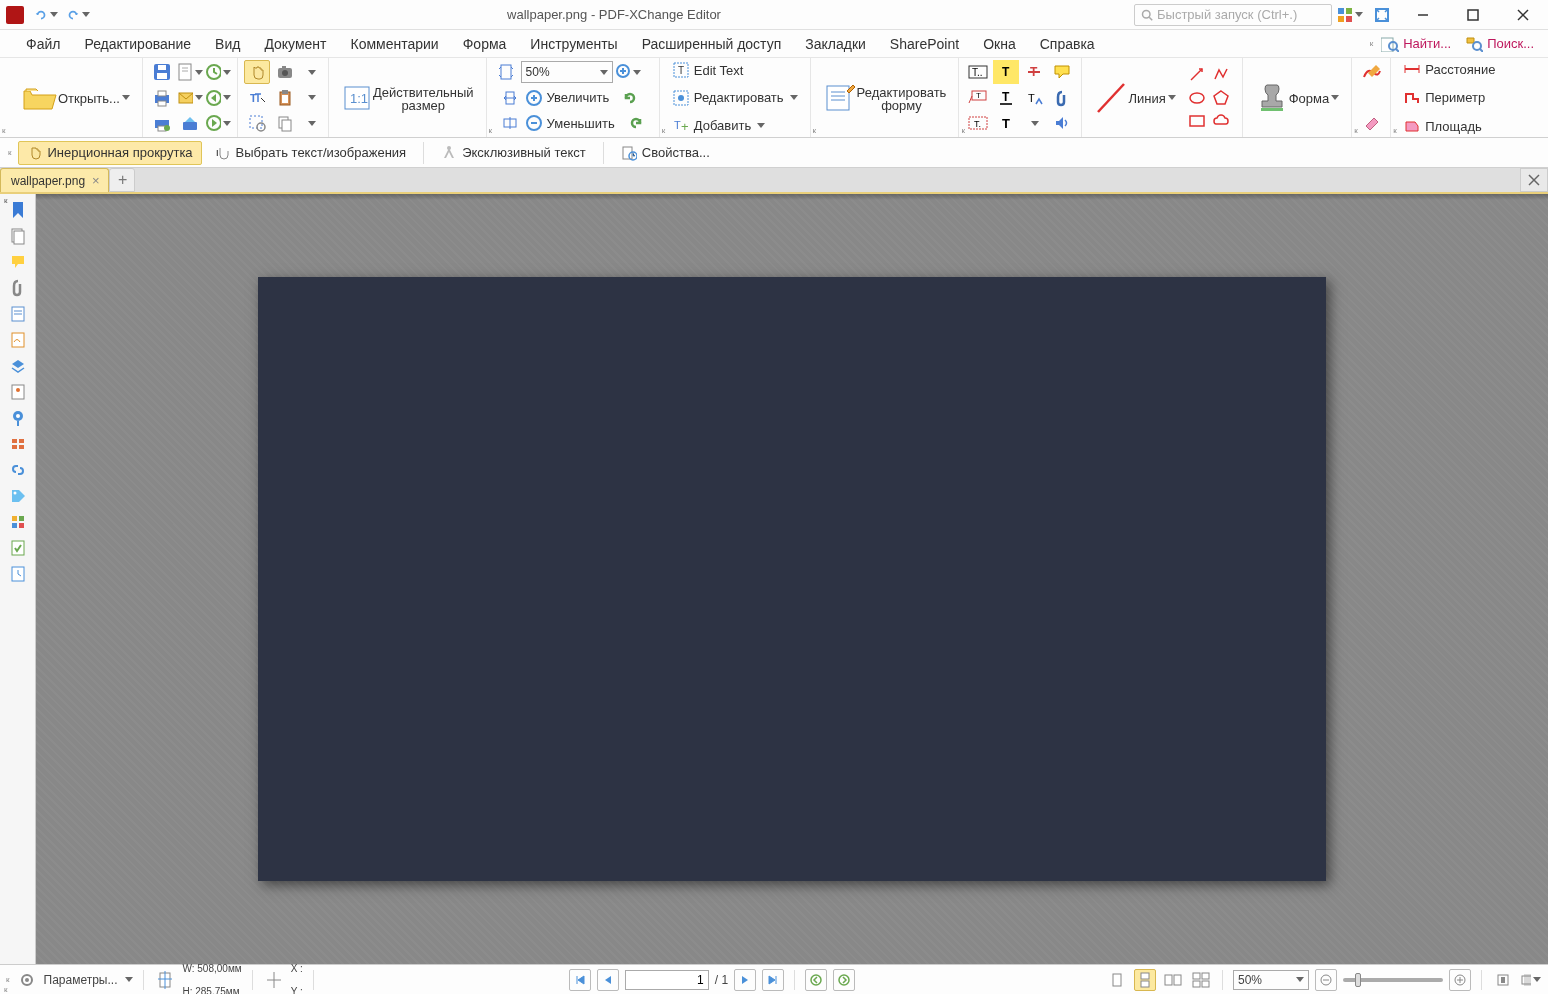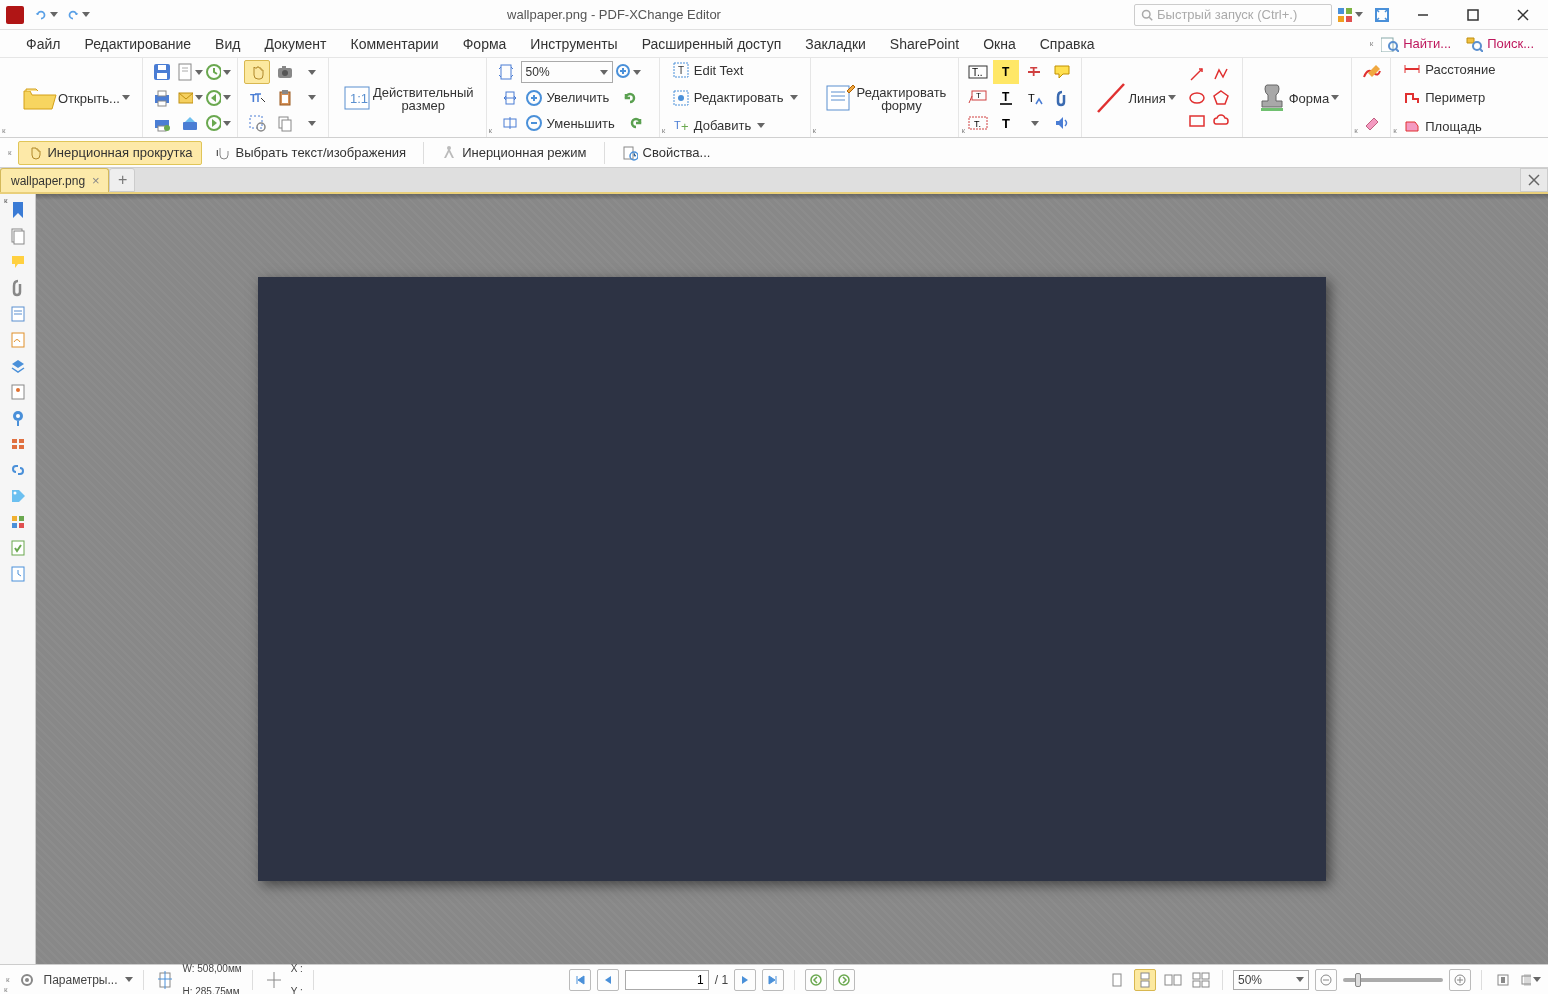--- a/index.html
+++ b/index.html
@@ -637,21 +637,21 @@
         <text x="1" y="11" font-size="9">I</text>
       </svg>
     <span>Выбрать текст/изображения</span>
   </div>
   <div class="sep-v"></div>
   <div class="tb">
     <svg width="16" height="16">
         <path d="M3 13 L8 3 L13 13 L11 13 L8 7 L5 13 Z" fill="#bbb"></path>
         <circle cx="8" cy="3" r="2" fill="#bbb"></circle>
       </svg>
-    <span>Инерционная режим</span>
+    <span>Эксклюзивный текст</span>
   </div>
   <div class="sep-v"></div>
   <div class="tb">
     <svg width="16" height="16">
         <rect x="2" y="2" width="9" height="12" fill="#fff" stroke="#888"></rect>
         <circle cx="12" cy="11" r="4" fill="none" stroke="#4a90d9" stroke-width="1.5"></circle>
         <path d="M12 8 L12 11 L14 11" stroke="#4a90d9"></path>
       </svg>
     <span>Свойства...</span>
   </div>

